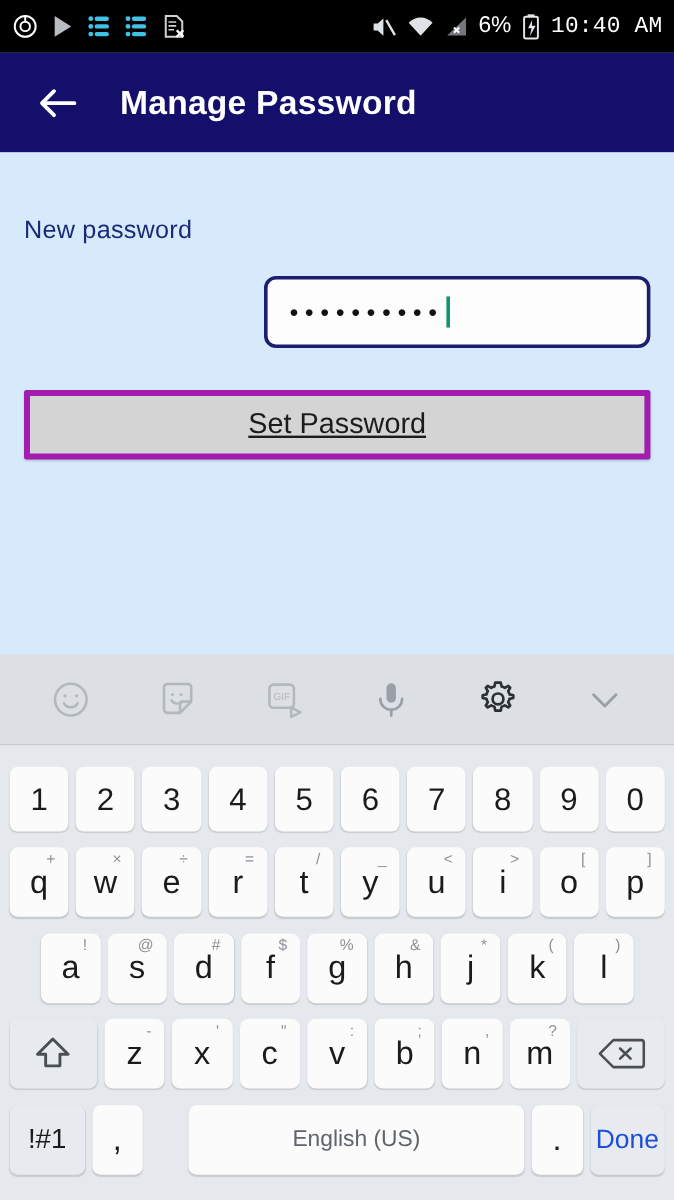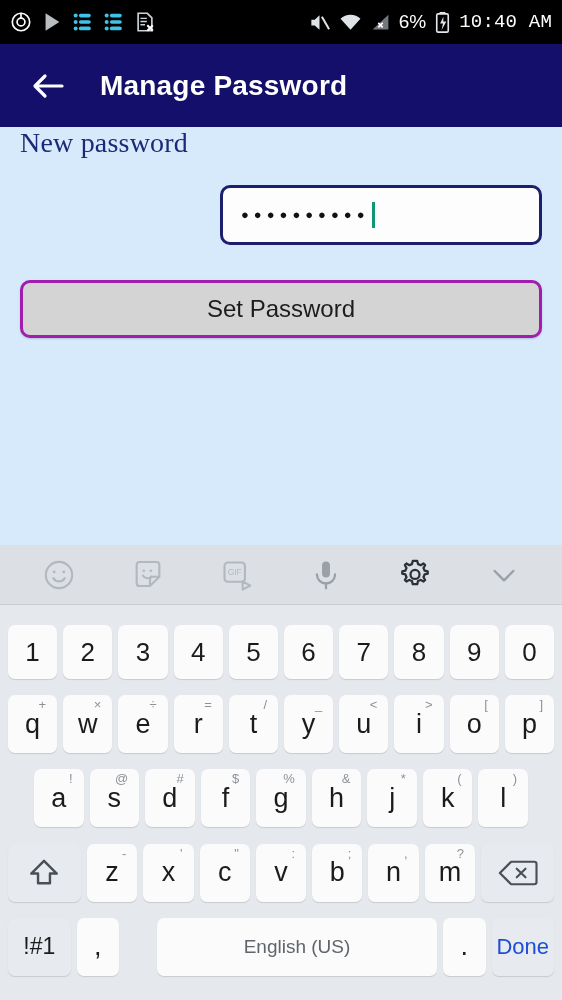--- a/index.html
+++ b/index.html
@@ -64,24 +64,24 @@
 
   
   .content {
     background: #d6eafc;
     flex: 1 1 auto;
     position: relative;
     padding: 0 20px;
   }
   .field-label {
     color: #1b2a78;
-    font-size: 28px;
+    font-size: 21px;
+    padding-top: 53px;
     padding-left: 0px;
     letter-spacing: .2px;
-    font-family: Liberation Serif, serif;
   }
   .pwd-row {
     display: flex;
     justify-content: flex-end;
     margin-top: 26px;
   }
   .pwd-input {
     width: 322px;
     height: 60px;
     background: #fdfdfd;
@@ -105,40 +105,41 @@
     height: 26px;
     background: #0f9675;
     margin-left: 2px;
   }
   .set-btn {
     margin-top: 35px;
     margin-left: 0px;
     width: 522px;
     height: 58px;
     background: #d4d4d4;
-    border: 3px solid #a21caf;
-    border-radius: 10px;
+    border: 5px solid #a21caf;
+    border-radius: 2px;
     color: #1c1c1c;
     font-size: 24px;
     display: flex;
     align-items: center;
     justify-content: center;
     cursor: pointer;
     box-shadow: 0 1px 2px rgba(0,0,0,.18);
+    text-decoration: underline;
   }
 
   
   .keyboard {
     flex: 0 0 455px;
     background: #e5e8ec;
     display: flex;
     flex-direction: column;
   }
   .kb-toolbar {
-    height: 60px;
+    height: 76px;
     background: #dcdfe3;
     display: flex;
     align-items: center;
     justify-content: space-around;
     border-bottom: 1px solid #c9ccd1;
     padding: 0 14px;
   }
   .kb-tool {
     width: 52px; height: 52px;
     display: flex; align-items: center; justify-content: center;

